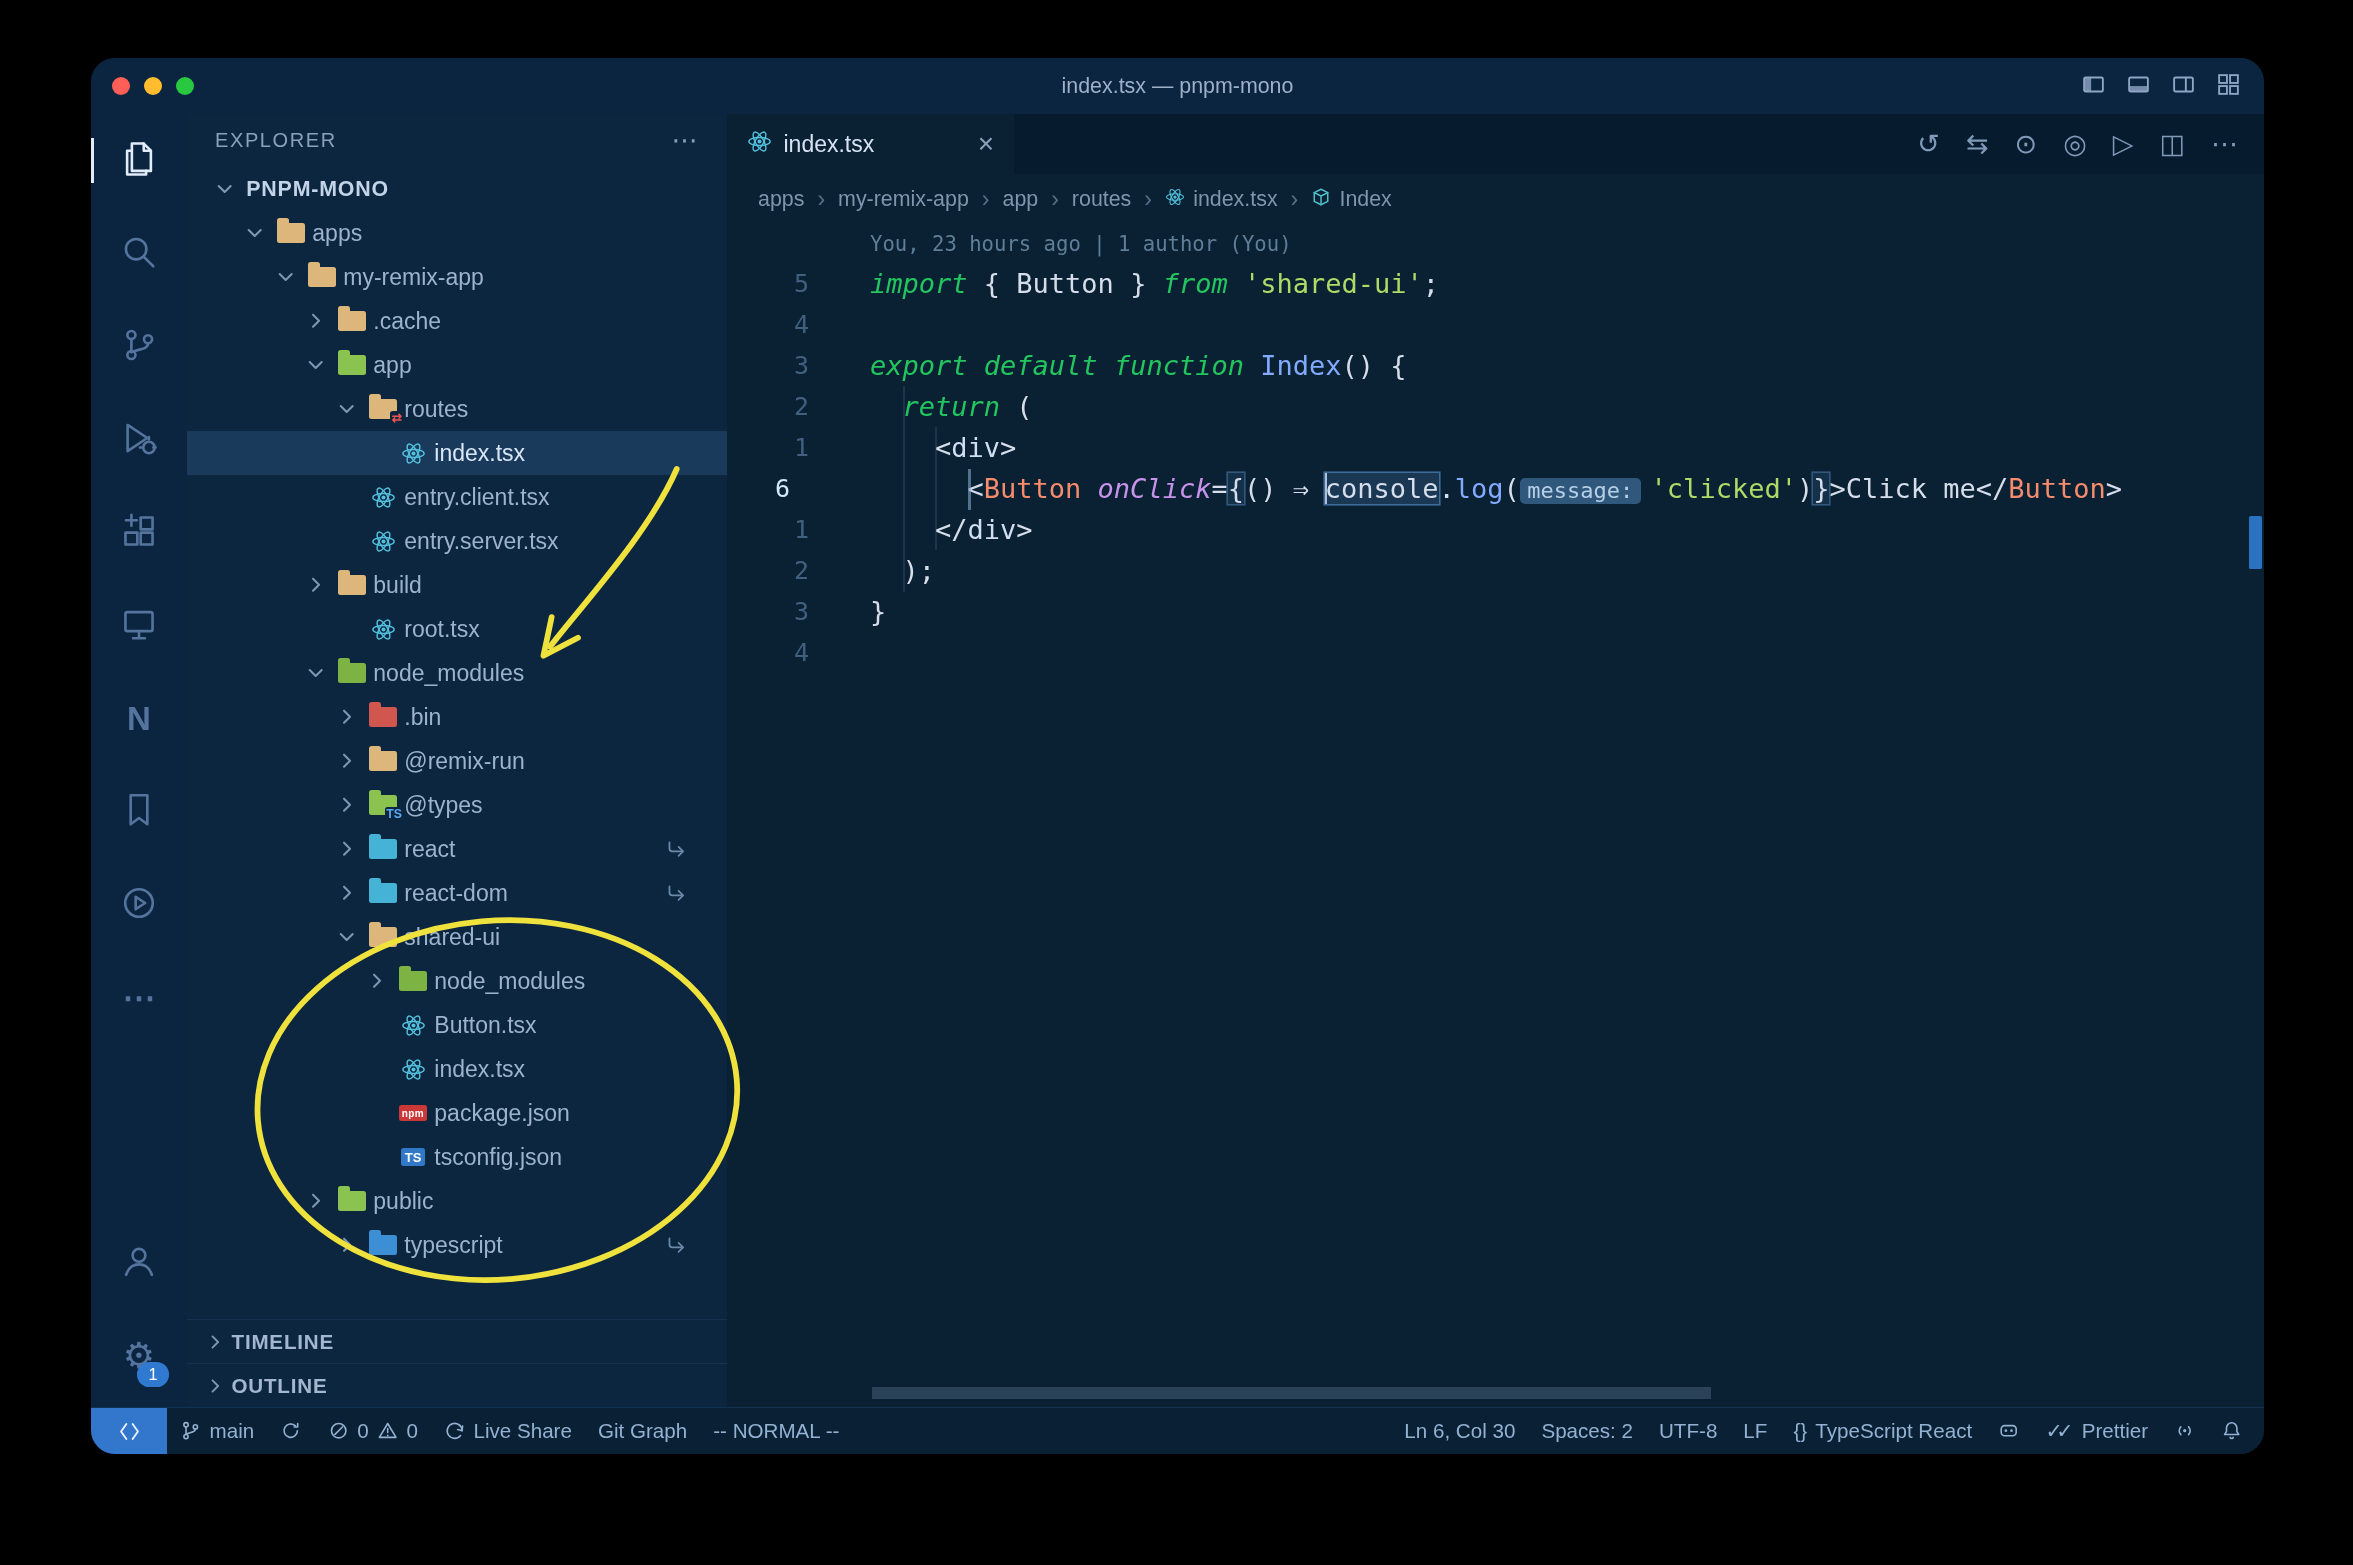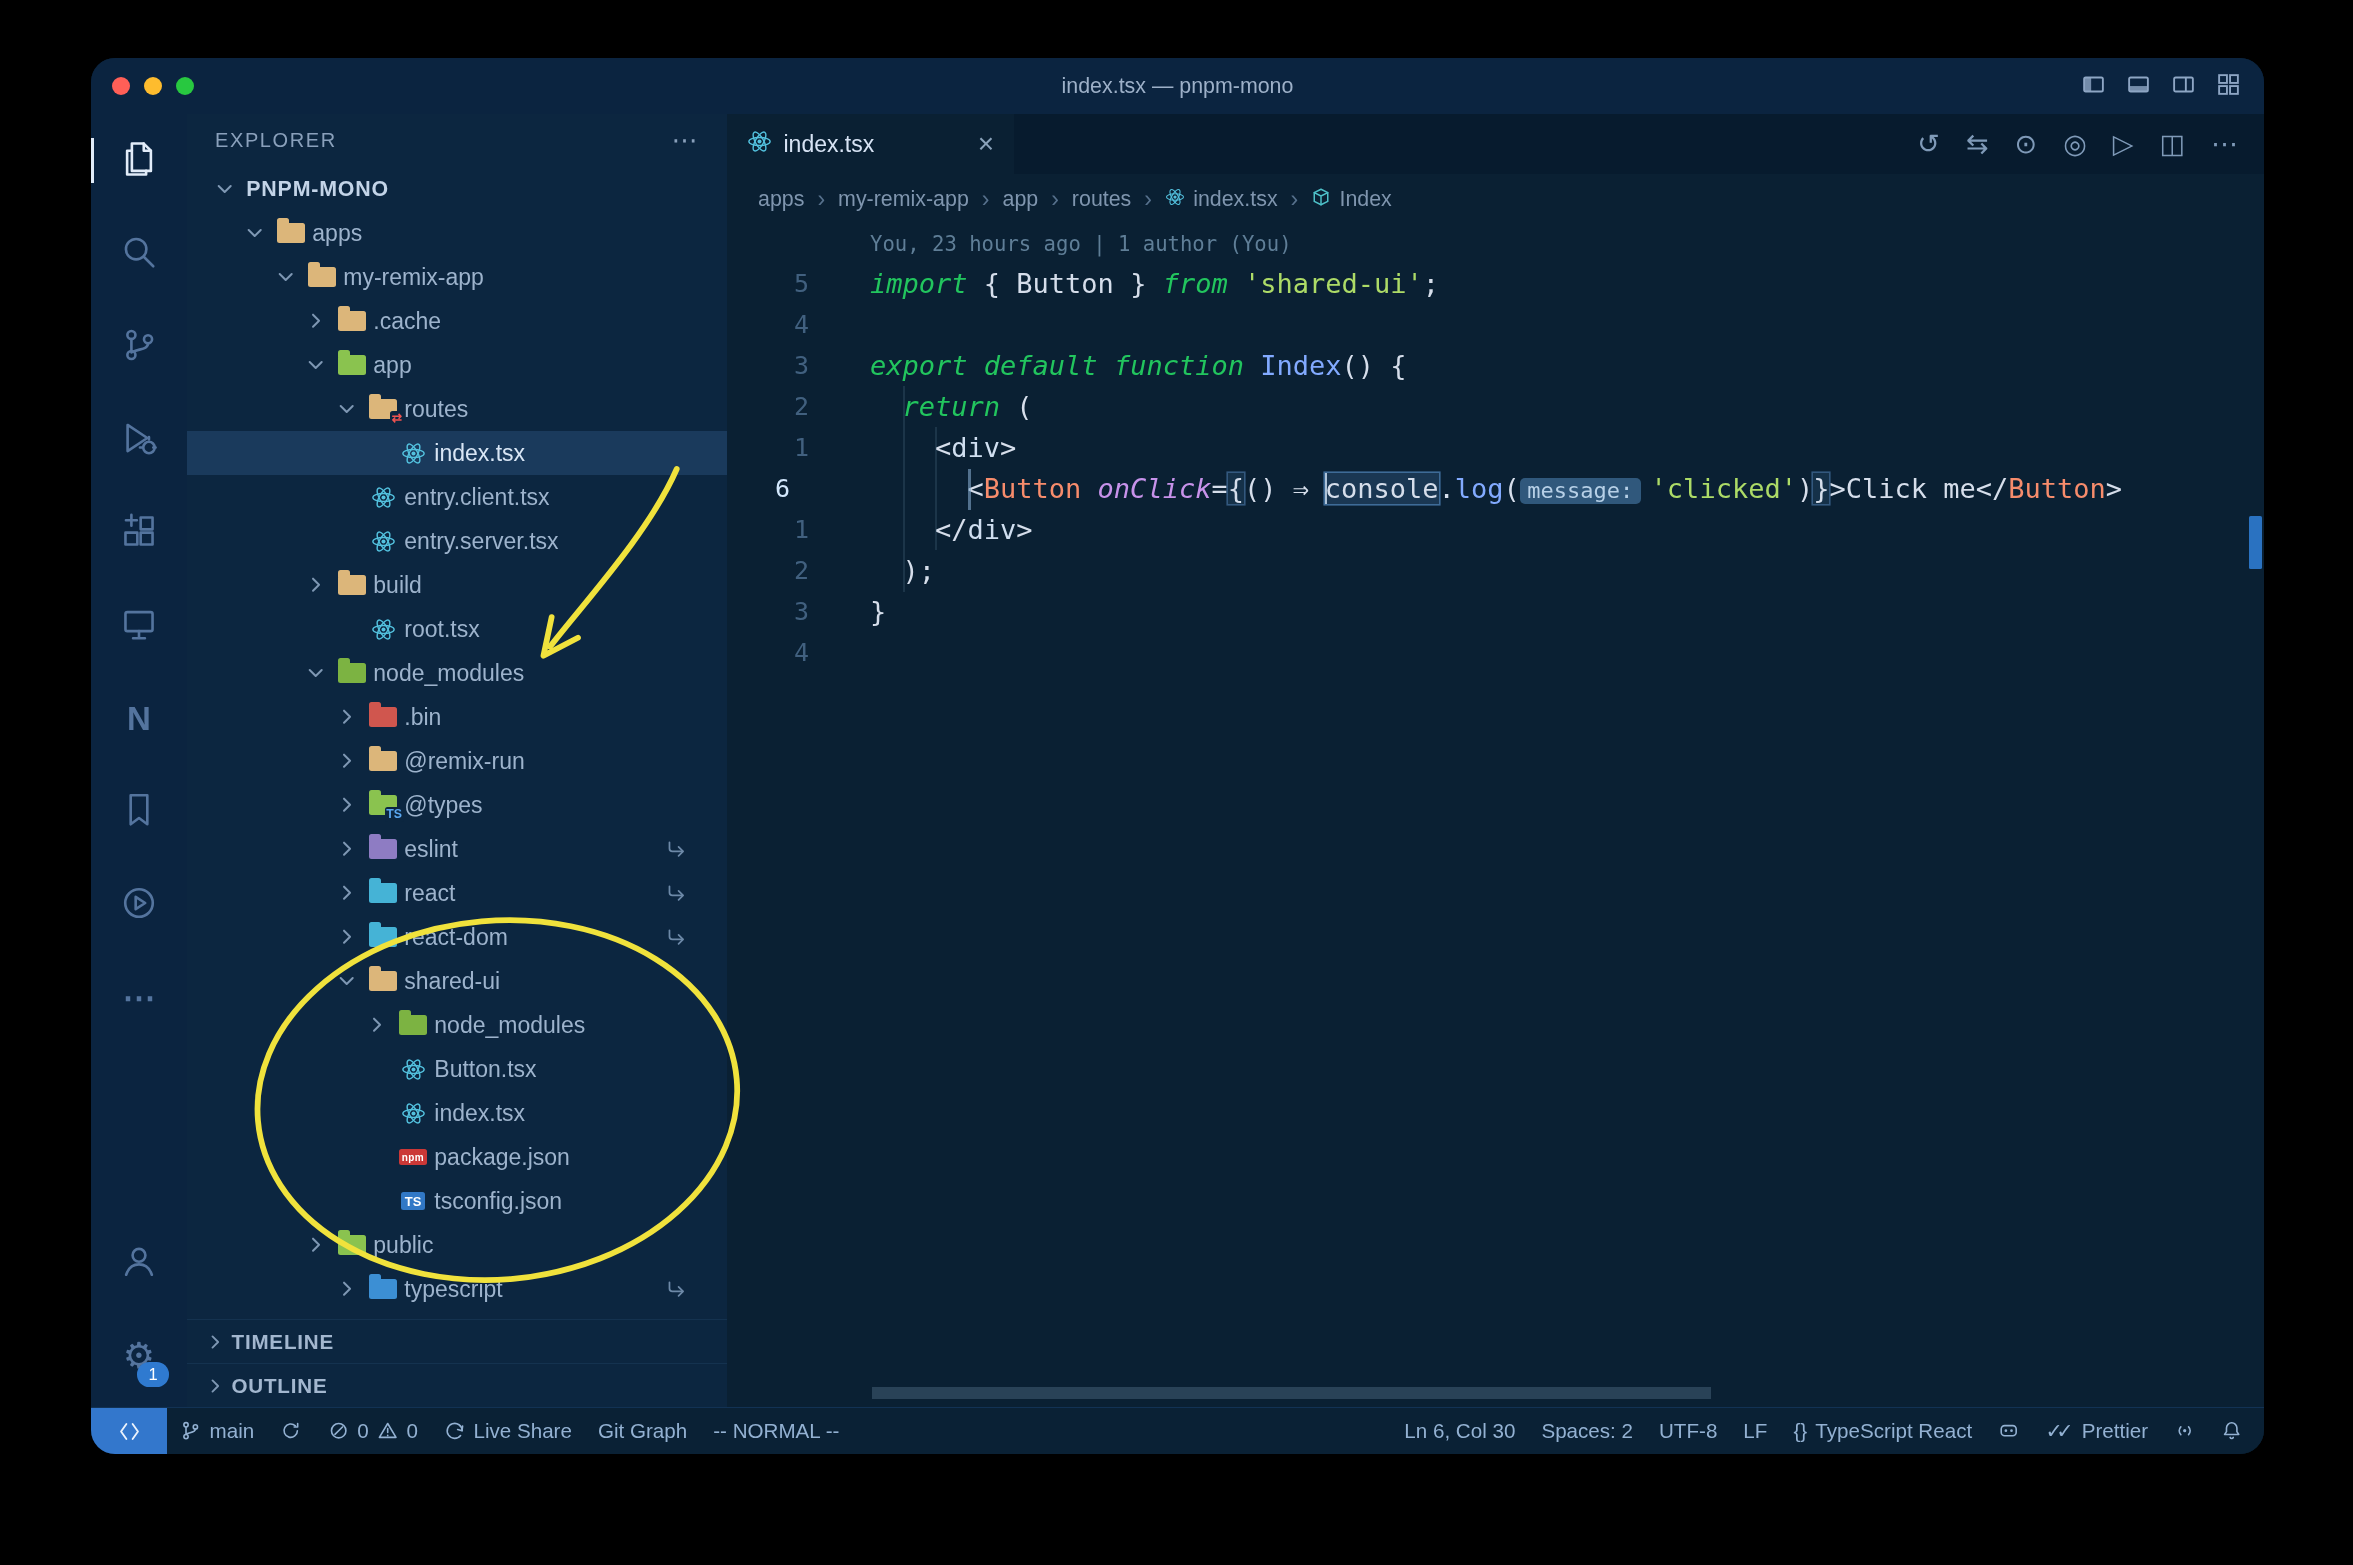--- a/index.html
+++ b/index.html
@@ -399,37 +399,20 @@
               </span>
               <span class="tlabel">@types</span>
             </div>
             <div class="trow" style="padding-left: 142px;">
               <span class="tchev">
                 <svg viewBox="0 0 16 16" width="21.4" height="21.4" fill="none" stroke="currentColor" stroke-width="1.5" stroke-linecap="round" stroke-linejoin="round">
                   <path d="M6 3.5L10.5 8 6 12.5"></path>
                 </svg>
               </span>
               <span class="ticon">
-                <span class="ficon" style="background: rgb(142, 124, 195);"></span>
-              </span>
-              <span class="tlabel">eslint</span>
-              <span class="tlink">
-                <svg viewBox="0 0 16 16" width="21.4" height="21.4" fill="none" stroke="currentColor" stroke-width="1.3" stroke-linecap="round" stroke-linejoin="round">
-                  <path d="M2.6 3.2v4.6a2.2 2.2 0 0 0 2.2 2.2h7.4"></path>
-                  <path d="M9.4 6.6l3.4 3.4-3.4 3.4"></path>
-                </svg>
-              </span>
-            </div>
-            <div class="trow" style="padding-left: 142px;">
-              <span class="tchev">
-                <svg viewBox="0 0 16 16" width="21.4" height="21.4" fill="none" stroke="currentColor" stroke-width="1.5" stroke-linecap="round" stroke-linejoin="round">
-                  <path d="M6 3.5L10.5 8 6 12.5"></path>
-                </svg>
-              </span>
-              <span class="ticon">
                 <span class="ficon" style="background: rgb(69, 179, 214);"></span>
               </span>
               <span class="tlabel">react</span>
               <span class="tlink">
                 <svg viewBox="0 0 16 16" width="21.4" height="21.4" fill="none" stroke="currentColor" stroke-width="1.3" stroke-linecap="round" stroke-linejoin="round">
                   <path d="M2.6 3.2v4.6a2.2 2.2 0 0 0 2.2 2.2h7.4"></path>
                   <path d="M9.4 6.6l3.4 3.4-3.4 3.4"></path>
                 </svg>
               </span>
             </div>

